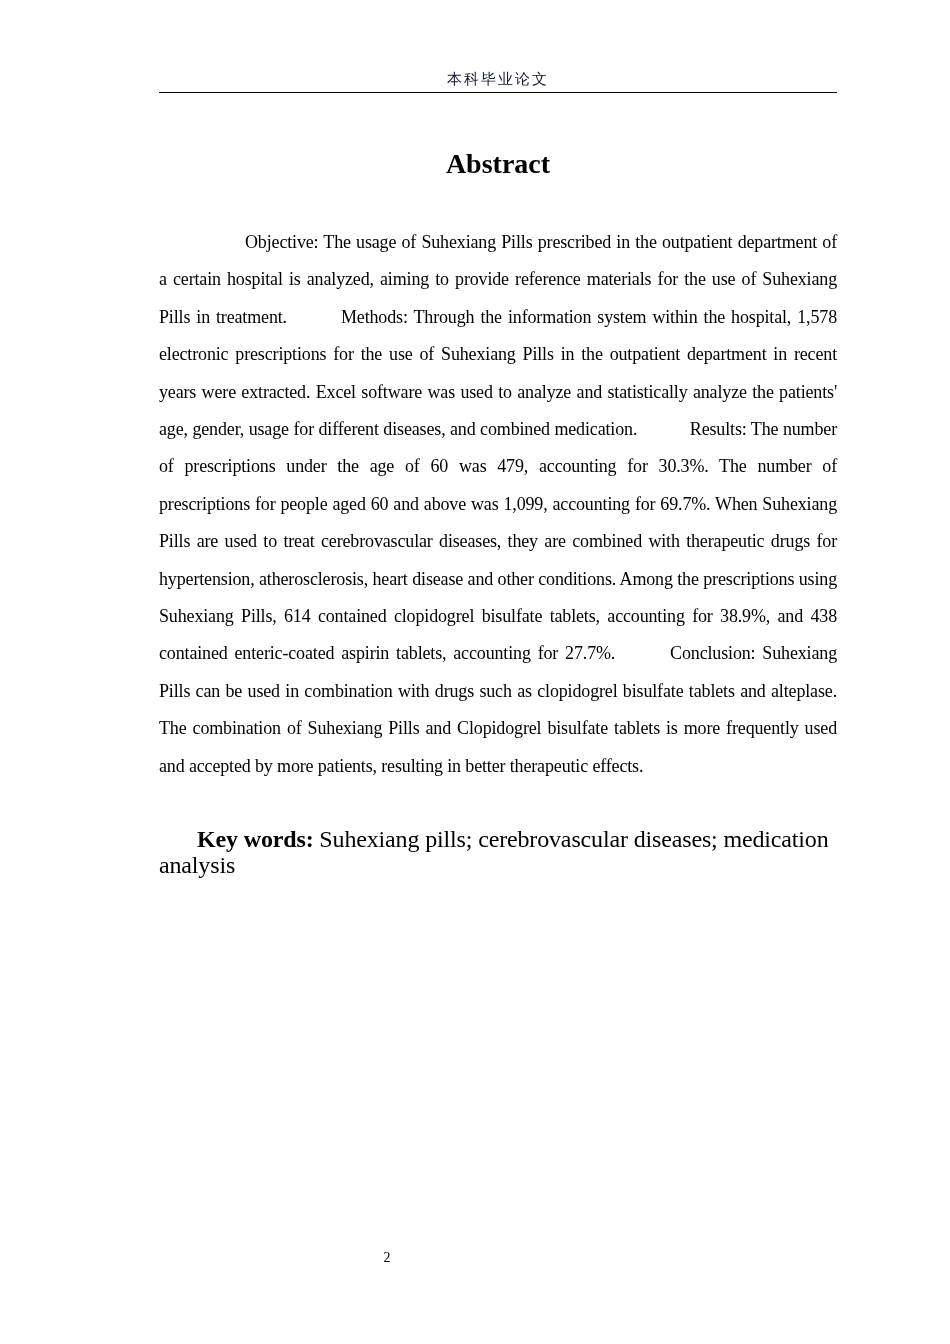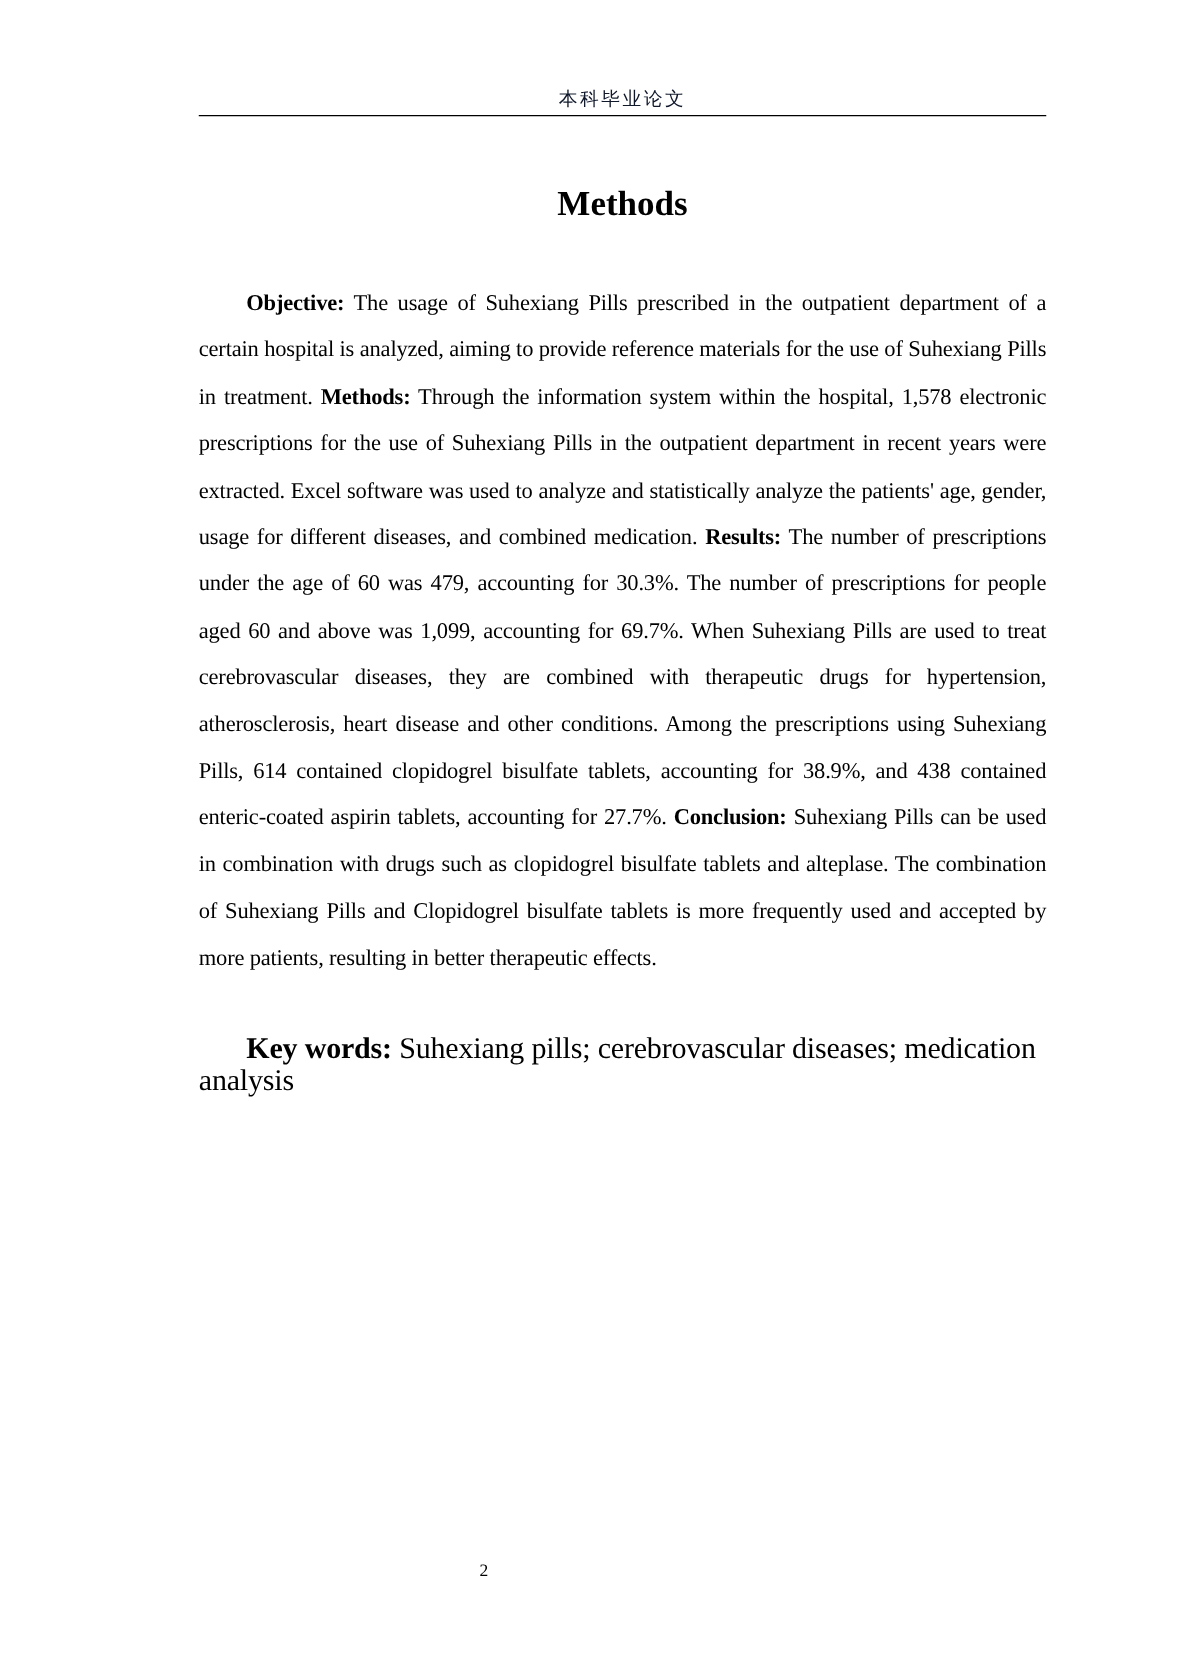--- a/index.html
+++ b/index.html
@@ -48,21 +48,22 @@
       top: 224px;
       width: 678px;
       font-size: 18px;
       line-height: 37.4px;
       text-align: justify;
       text-indent: 38px;
       margin: 0;
       letter-spacing: -0.15px;
     }
     .abstract-body b {
-      font-weight: bold;
+      font-weight: normal;
+      margin-left: 48px;
     }
     .keywords {
       position: absolute;
       left: 159px;
       top: 826px;
       width: 678px;
       font-size: 24px;
       line-height: 26px;
       text-indent: 38px;
       margin: 0;
@@ -78,19 +79,19 @@
       text-align: center;
     }
   </style>
 </head>
 <body>
 
 <div class="page-header">
   <span class="page-header-text">本科毕业论文</span>
 </div>
 
-<h1 class="title">Methods</h1>
+<h1 class="title">Abstract</h1>
 
 <p class="abstract-body"><b>Objective:</b><span> The usage of Suhexiang Pills prescribed in the outpatient department of a certain hospital is analyzed, aiming to provide reference materials for the use of Suhexiang Pills in treatment. </span><b>Methods:</b><span> Through the information system within the hospital, 1,578 electronic prescriptions for the use of Suhexiang Pills in the outpatient department in recent years were extracted. Excel software was used to analyze and statistically analyze the patients' age, gender, usage for different diseases, and combined medication. </span><b>Results:</b><span> The number of prescriptions under the age of 60 was 479, accounting for 30.3%. The number of prescriptions for people aged 60 and above was 1,099, accounting for 69.7%. When Suhexiang Pills are used to treat cerebrovascular diseases, they are combined with therapeutic drugs for hypertension, atherosclerosis, heart disease and other conditions. Among the prescriptions using Suhexiang Pills, 614 contained clopidogrel bisulfate tablets, accounting for 38.9%, and 438 contained enteric-coated aspirin tablets, accounting for 27.7%. </span><b>Conclusion:</b><span> Suhexiang Pills can be used in combination with drugs such as clopidogrel bisulfate tablets and alteplase. The combination of Suhexiang Pills and Clopidogrel bisulfate tablets is more frequently used and accepted by more patients, resulting in better therapeutic effects.</span></p>
 
 <p class="keywords"><b>Key words:</b><span> Suhexiang pills; cerebrovascular diseases; medication analysis</span></p>
 
 <div class="page-number">2</div>
 
 </body></html>

